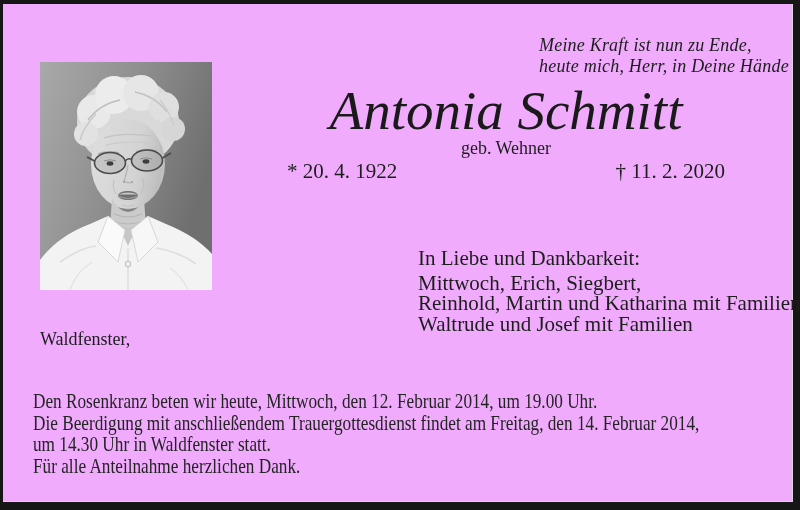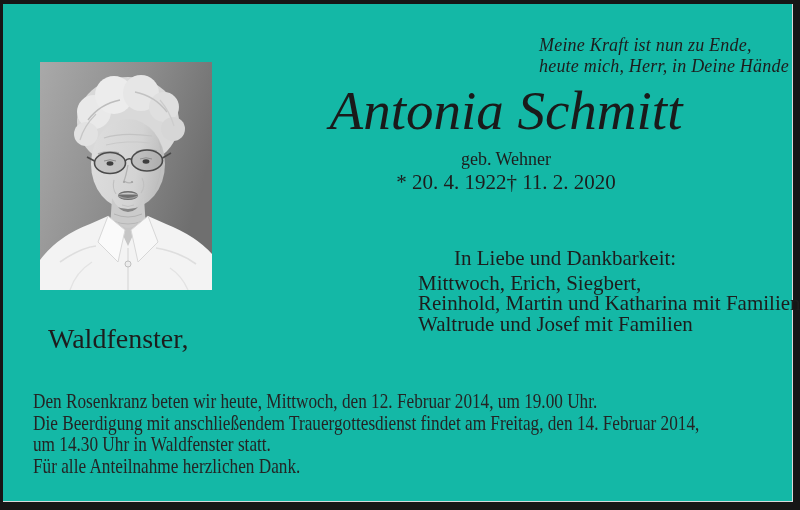--- a/index.html
+++ b/index.html
@@ -4,49 +4,49 @@
 <style>
   html,body{margin:0;padding:0;}
   body{
     width:800px;height:510px;position:relative;overflow:hidden;
     background:#161616;
     font-family:"Liberation Serif","DejaVu Serif",serif;
     color:#1d1d1d;
   }
   .sheet{
     position:absolute;left:3px;top:4px;width:790px;height:498px;
-    background:#14b8a6;box-sizing:border-box;
+    background:#f0abfc;box-sizing:border-box;
     border-right:1px solid #d9d9d9;border-bottom:1px solid #d9d9d9;
   }
   .abs{position:absolute;}
   
   .epigraph{
     left:536px;top:31px;
     font-style:italic;font-size:18px;line-height:21px;
     letter-spacing:.2px;white-space:nowrap;
   }
   
   .photo{left:37px;top:58px;width:172px;height:228px;}
   .photo svg{display:block;width:172px;height:228px;}
   
   .namewrap{left:284px;top:79px;width:438px;text-align:center;}
   .name{
     font-style:italic;font-size:55px;line-height:55px;
     white-space:nowrap;letter-spacing:0px;color:#1a1a1a;
   }
-  .maiden{font-size:18px;line-height:21px;margin-top:11px;}
+  .maiden{font-size:18px;line-height:21px;}
   .dates{
-    display:flex;justify-content:center;
+    display:flex;justify-content:space-between;
     font-size:21px;line-height:24px;margin-top:0px;
   }
   
   .family{left:415px;top:244px;font-size:21px;line-height:20.5px;white-space:nowrap;}
-  .family .intro{margin-bottom:4px;margin-left:36px;}
+  .family .intro{margin-bottom:4px;}
   
-  .address{left:37px;top:324px;font-size:28px;line-height:22px;white-space:nowrap;margin-left:8px;}
+  .address{left:37px;top:324px;font-size:18px;line-height:22px;white-space:nowrap;}
   
   .announce{
     left:30px;top:387px;
     font-size:21px;line-height:21.7px;white-space:nowrap;
     transform:scaleX(0.82);transform-origin:0 0;
     color:#242424;
   }
 </style>
 </head>
 <body>

